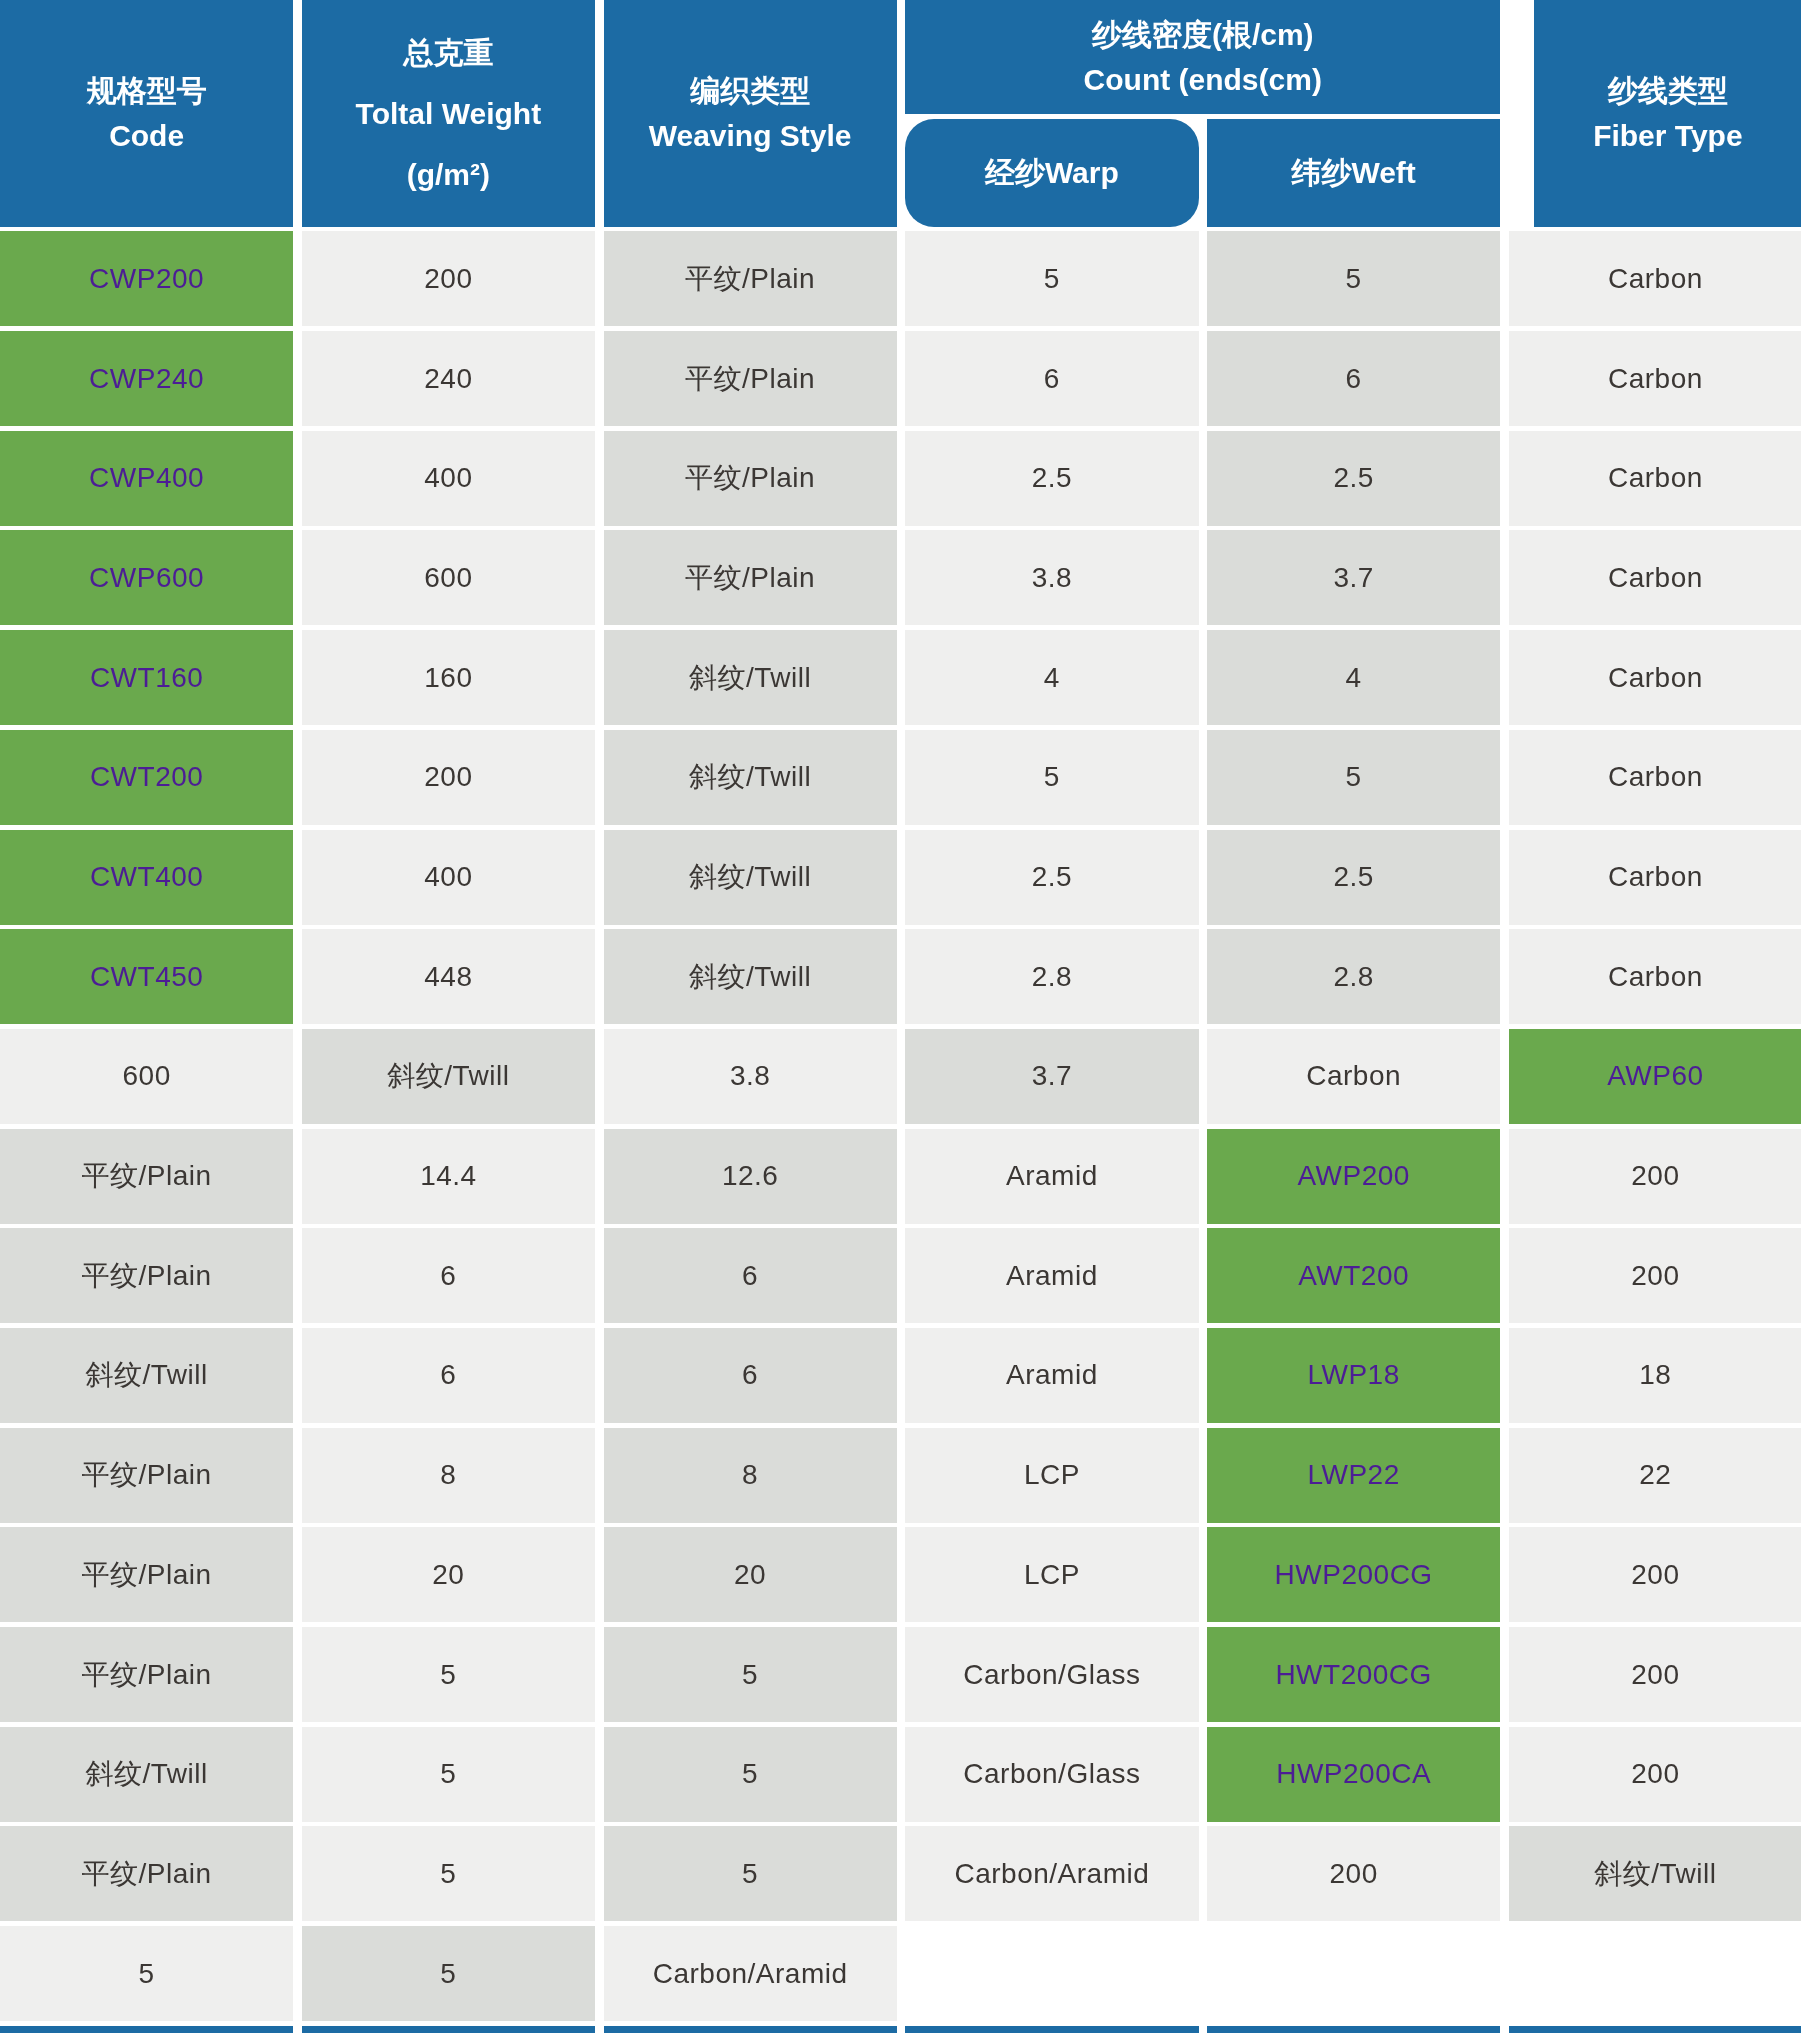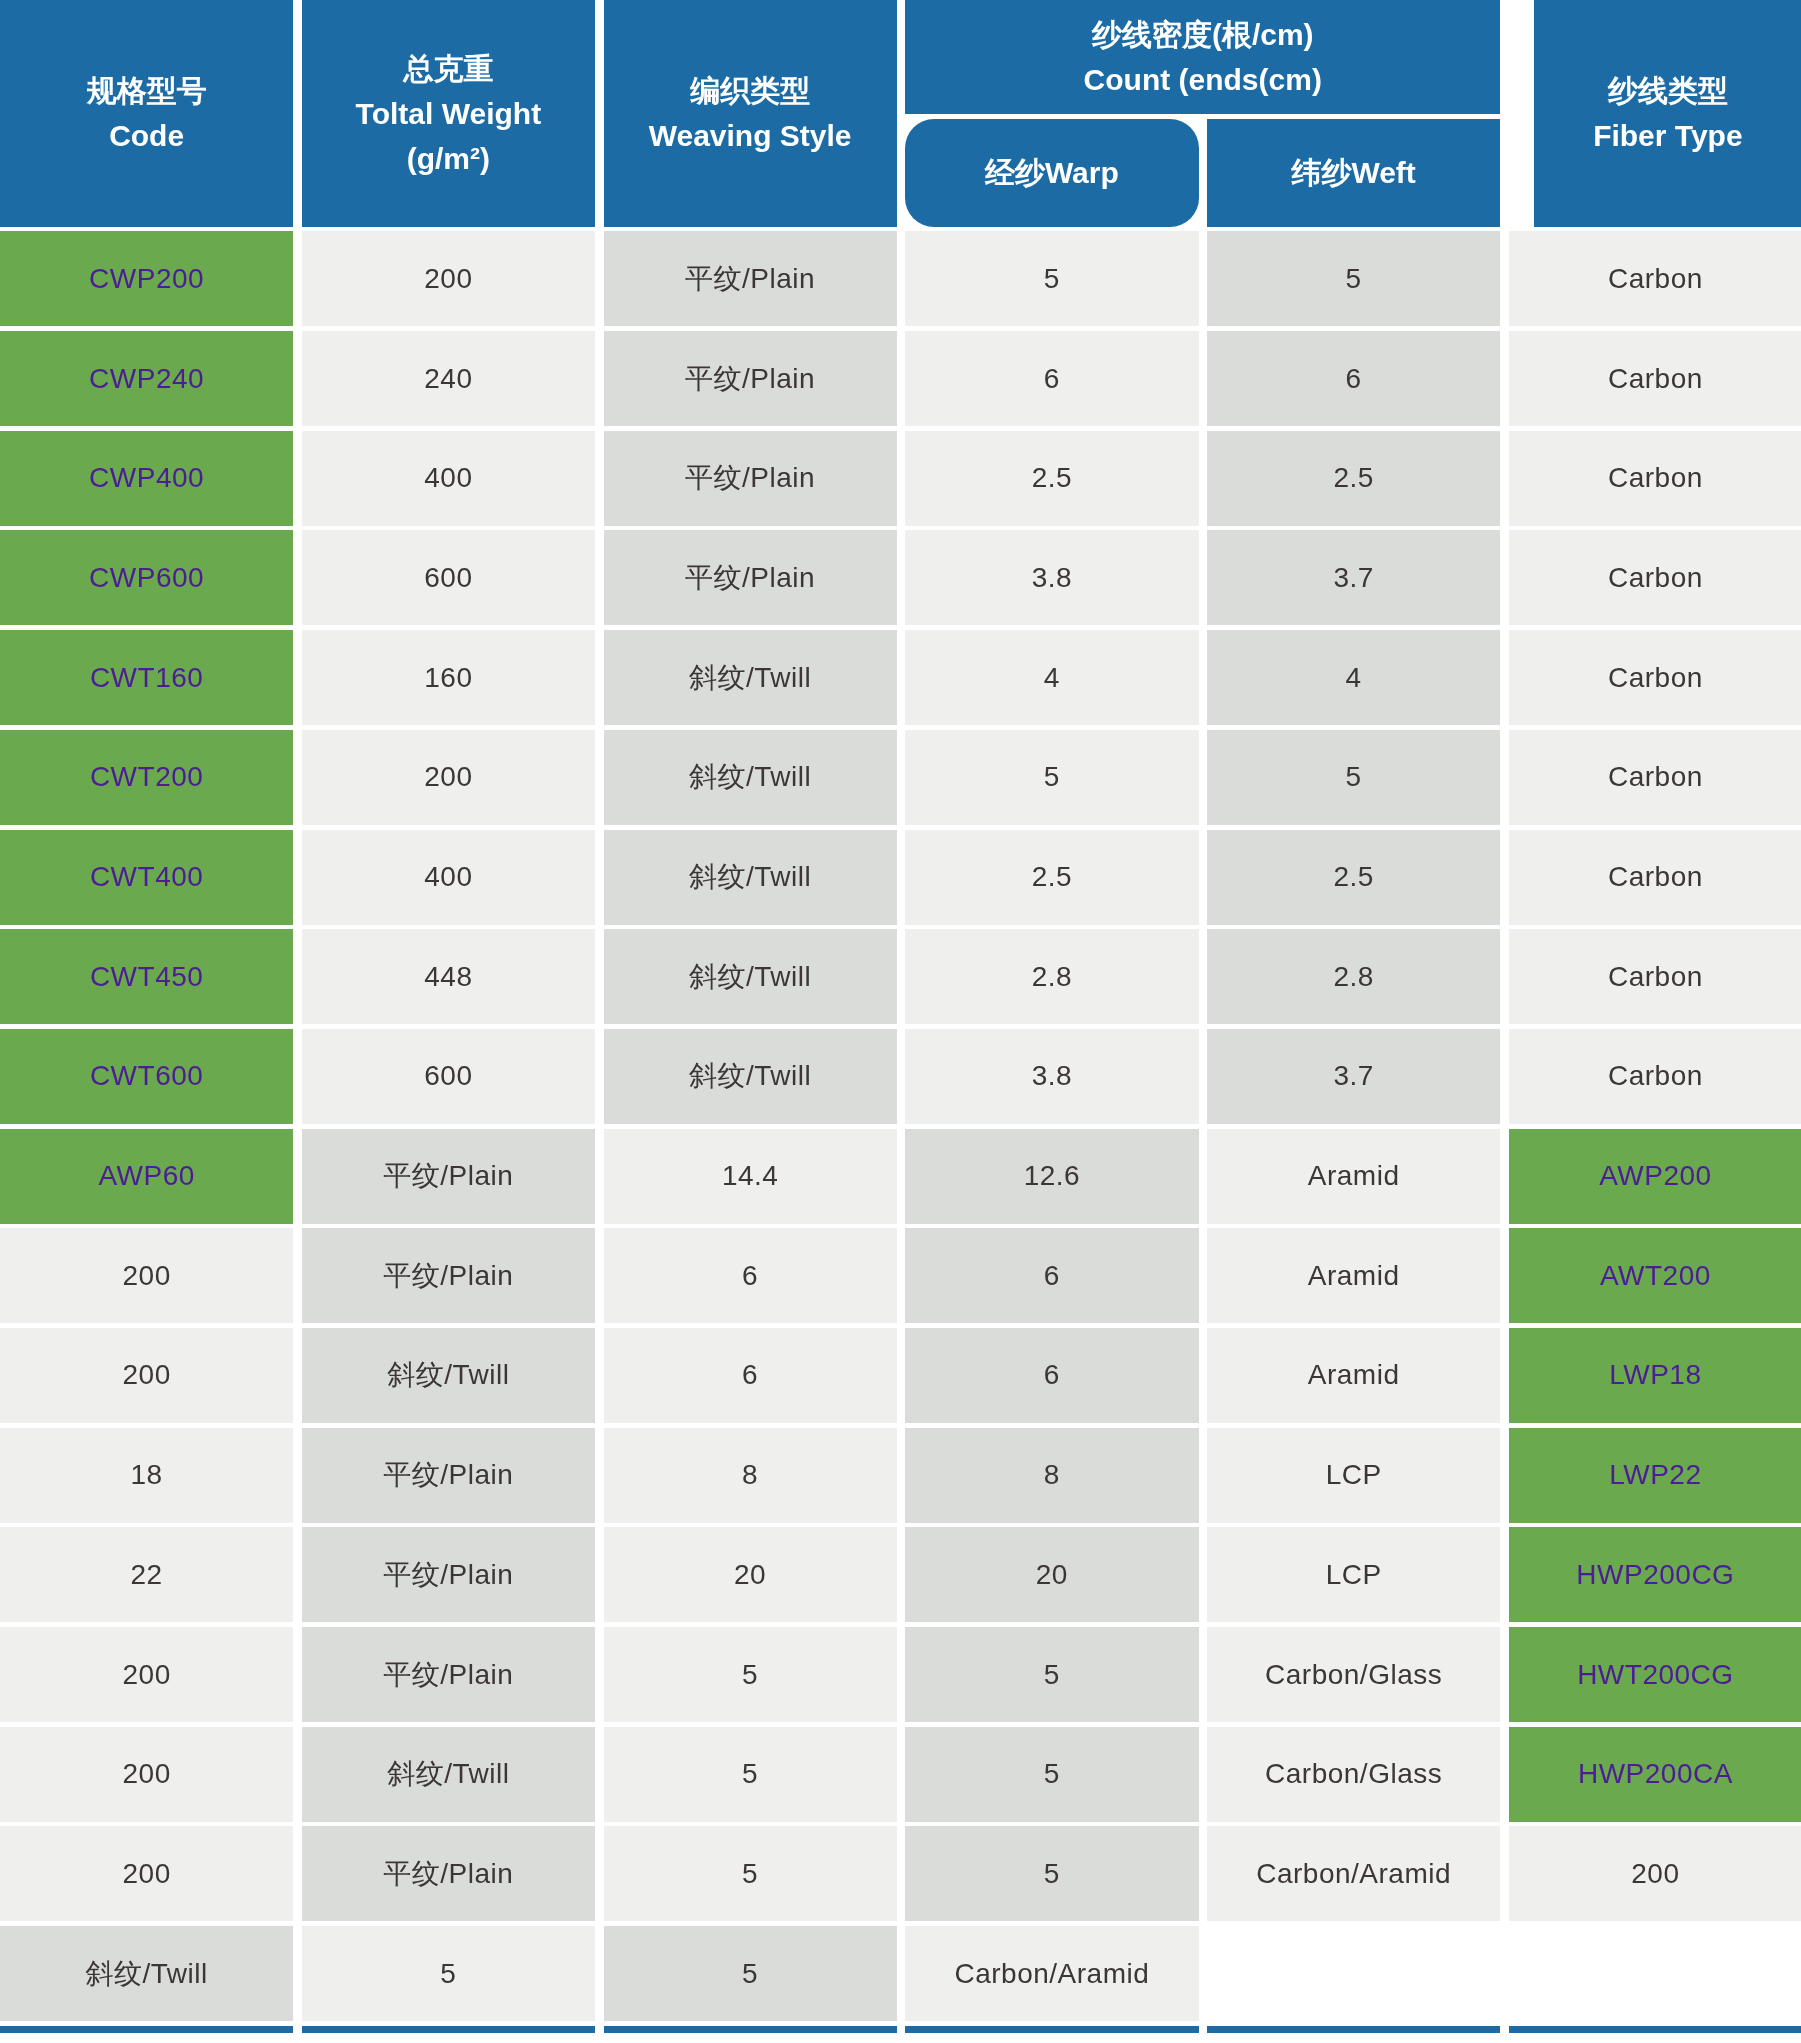--- a/index.html
+++ b/index.html
@@ -23,21 +23,21 @@
     display: flex;
     flex-direction: column;
     align-items: center;
     justify-content: center;
     text-align: center;
     font-weight: bold;
     font-size: 30px;
     line-height: 1.5;
   }
   .th-code    { grid-column: 1; grid-row: 1 / 3; }
-  .th-weight  { grid-column: 2; grid-row: 1 / 3; }
+  .th-weight  { grid-column: 2; grid-row: 1 / 3; gap: 16px; }
   .th-weaving { grid-column: 3; grid-row: 1 / 3; }
   .th-count   { grid-column: 4 / 6; grid-row: 1; }
   .th-warp    { grid-column: 4; grid-row: 2; border-radius: 29px; }
   .th-weft    { grid-column: 5; grid-row: 2; }
   .th-fiber   { grid-column: 6; grid-row: 1 / 3; margin-left: 25px; }
   .td {
     display: flex;
     align-items: center;
     justify-content: center;
     text-align: center;
@@ -148,21 +148,20 @@
     <div class="td mid">2.5</div>
     <div class="td light">Carbon</div>
 
     <div class="td code">CWT450</div>
     <div class="td light">448</div>
     <div class="td mid">斜纹/Twill</div>
     <div class="td light">2.8</div>
     <div class="td mid">2.8</div>
     <div class="td light">Carbon</div>
 
-    <div class="td code">CWT600</div>
     <div class="td light">600</div>
     <div class="td mid">斜纹/Twill</div>
     <div class="td light">3.8</div>
     <div class="td mid">3.7</div>
     <div class="td light">Carbon</div>
 
     <div class="td code">AWP60</div>
     <div class="td mid">平纹/Plain</div>
     <div class="td light">14.4</div>
     <div class="td mid">12.6</div>

